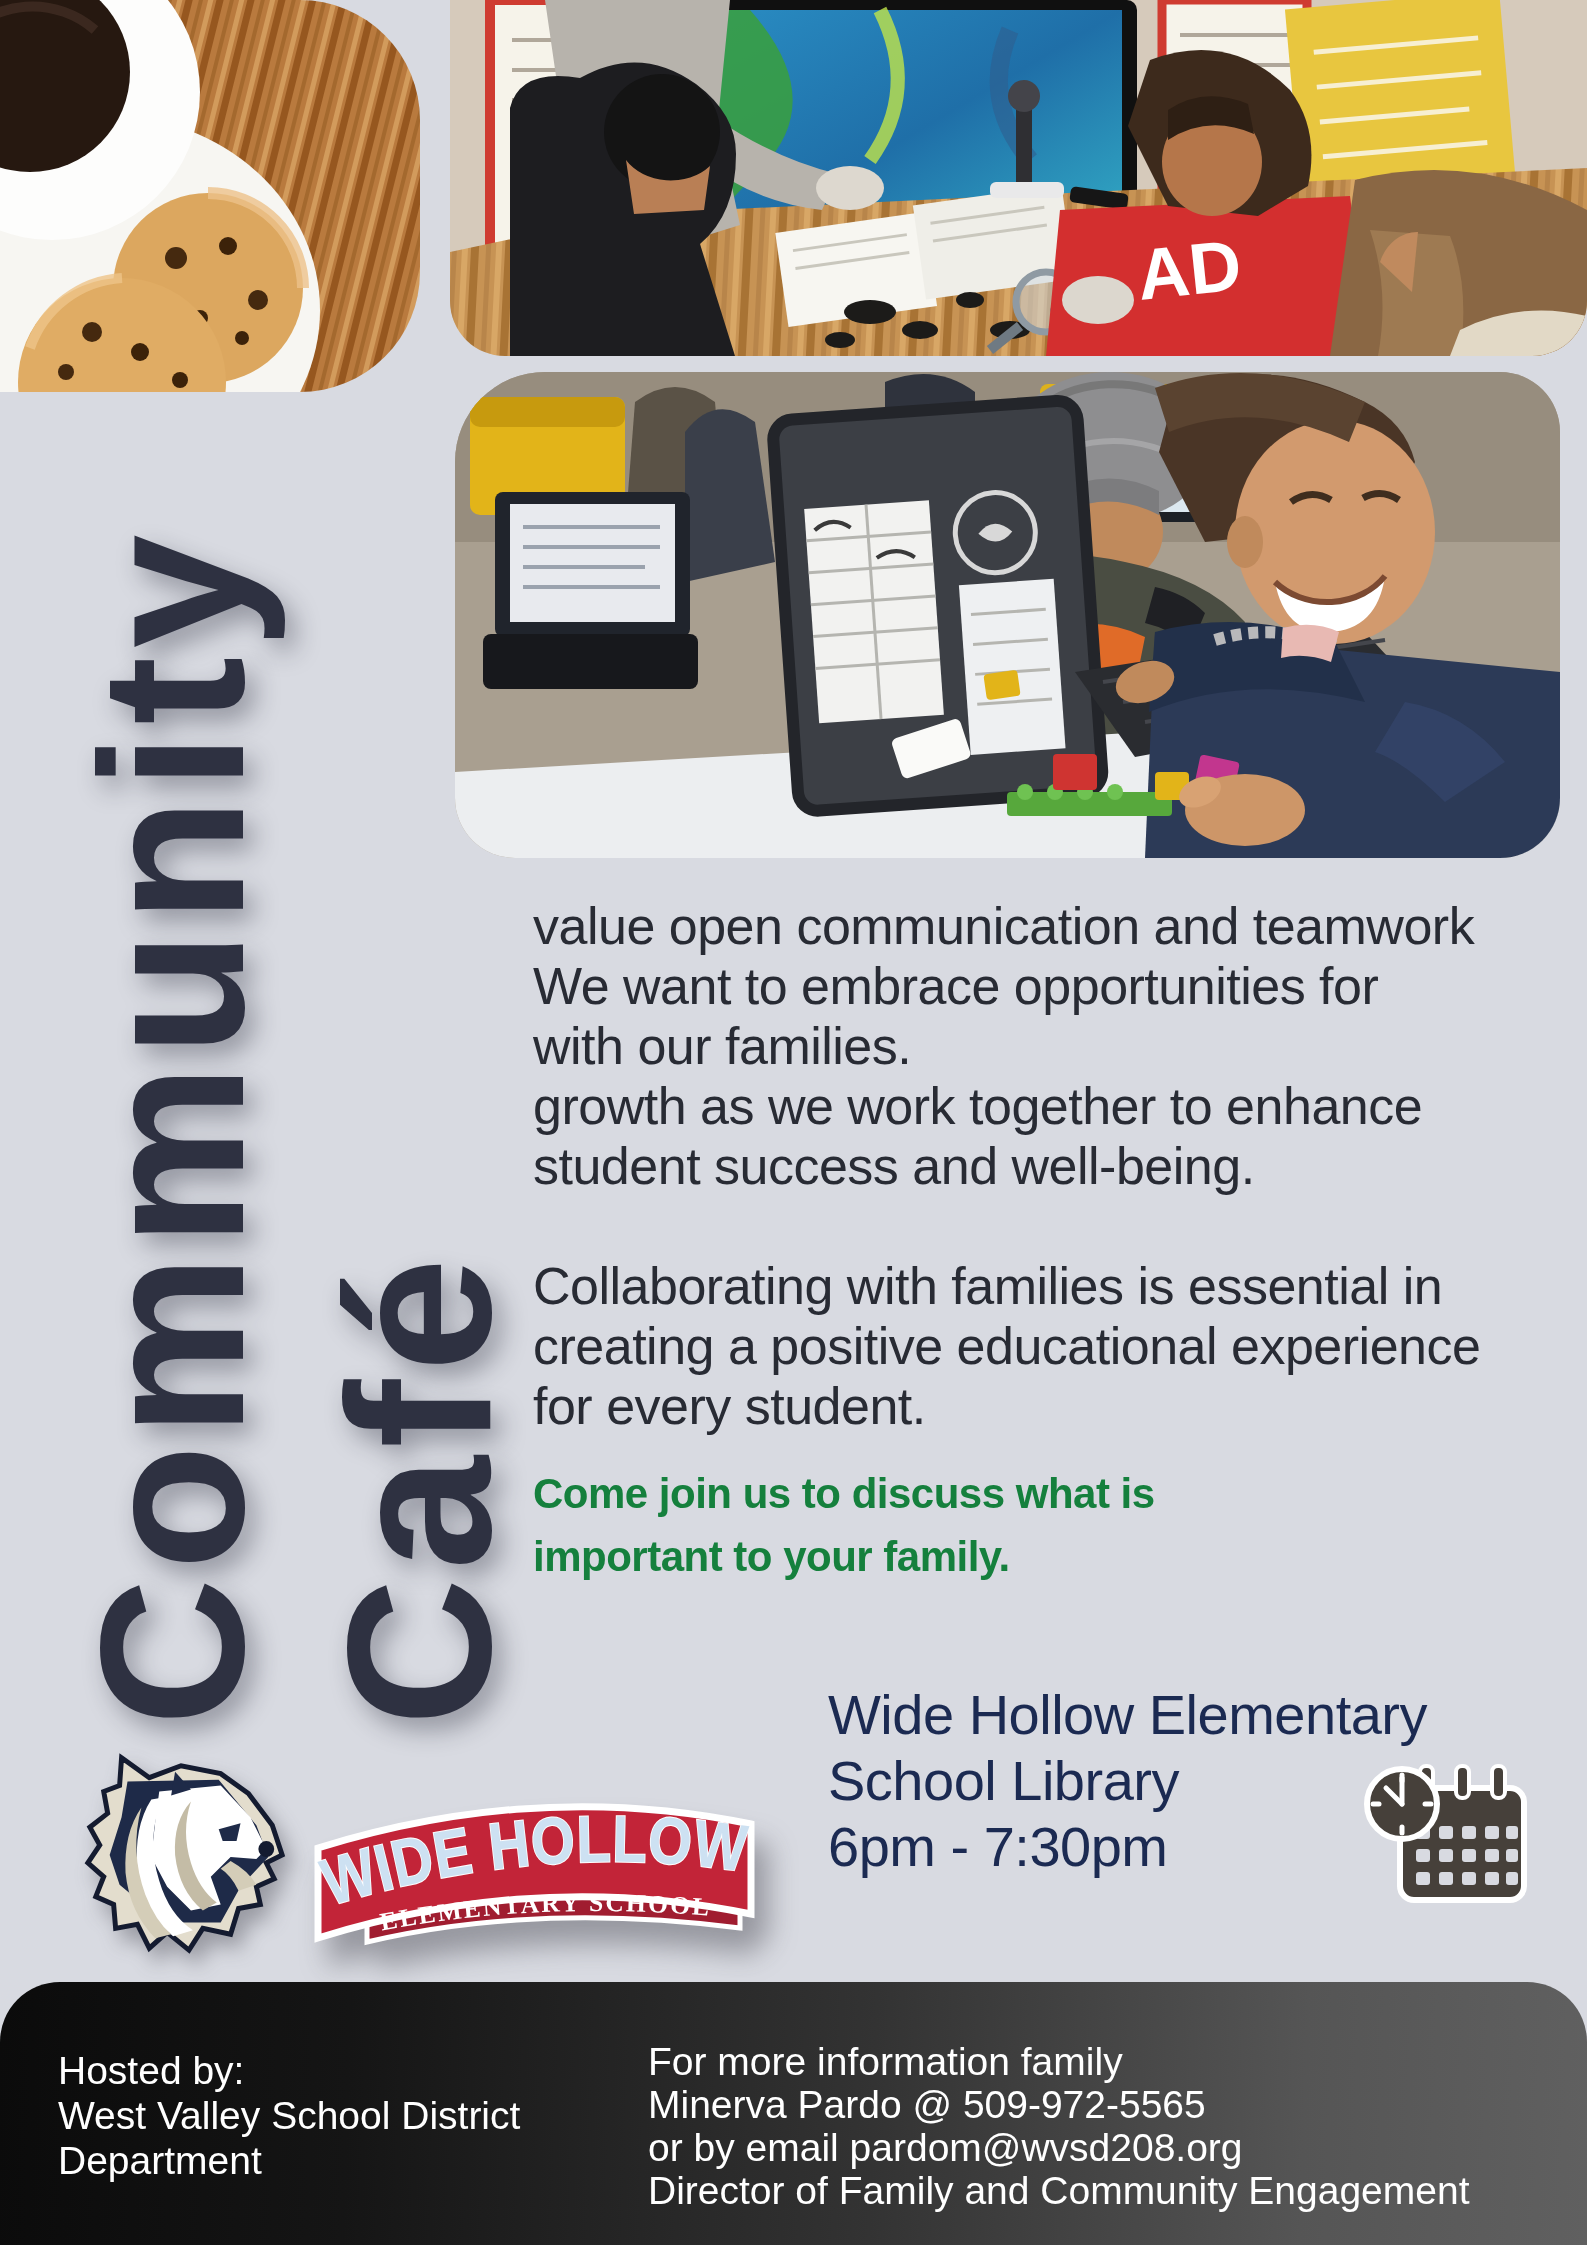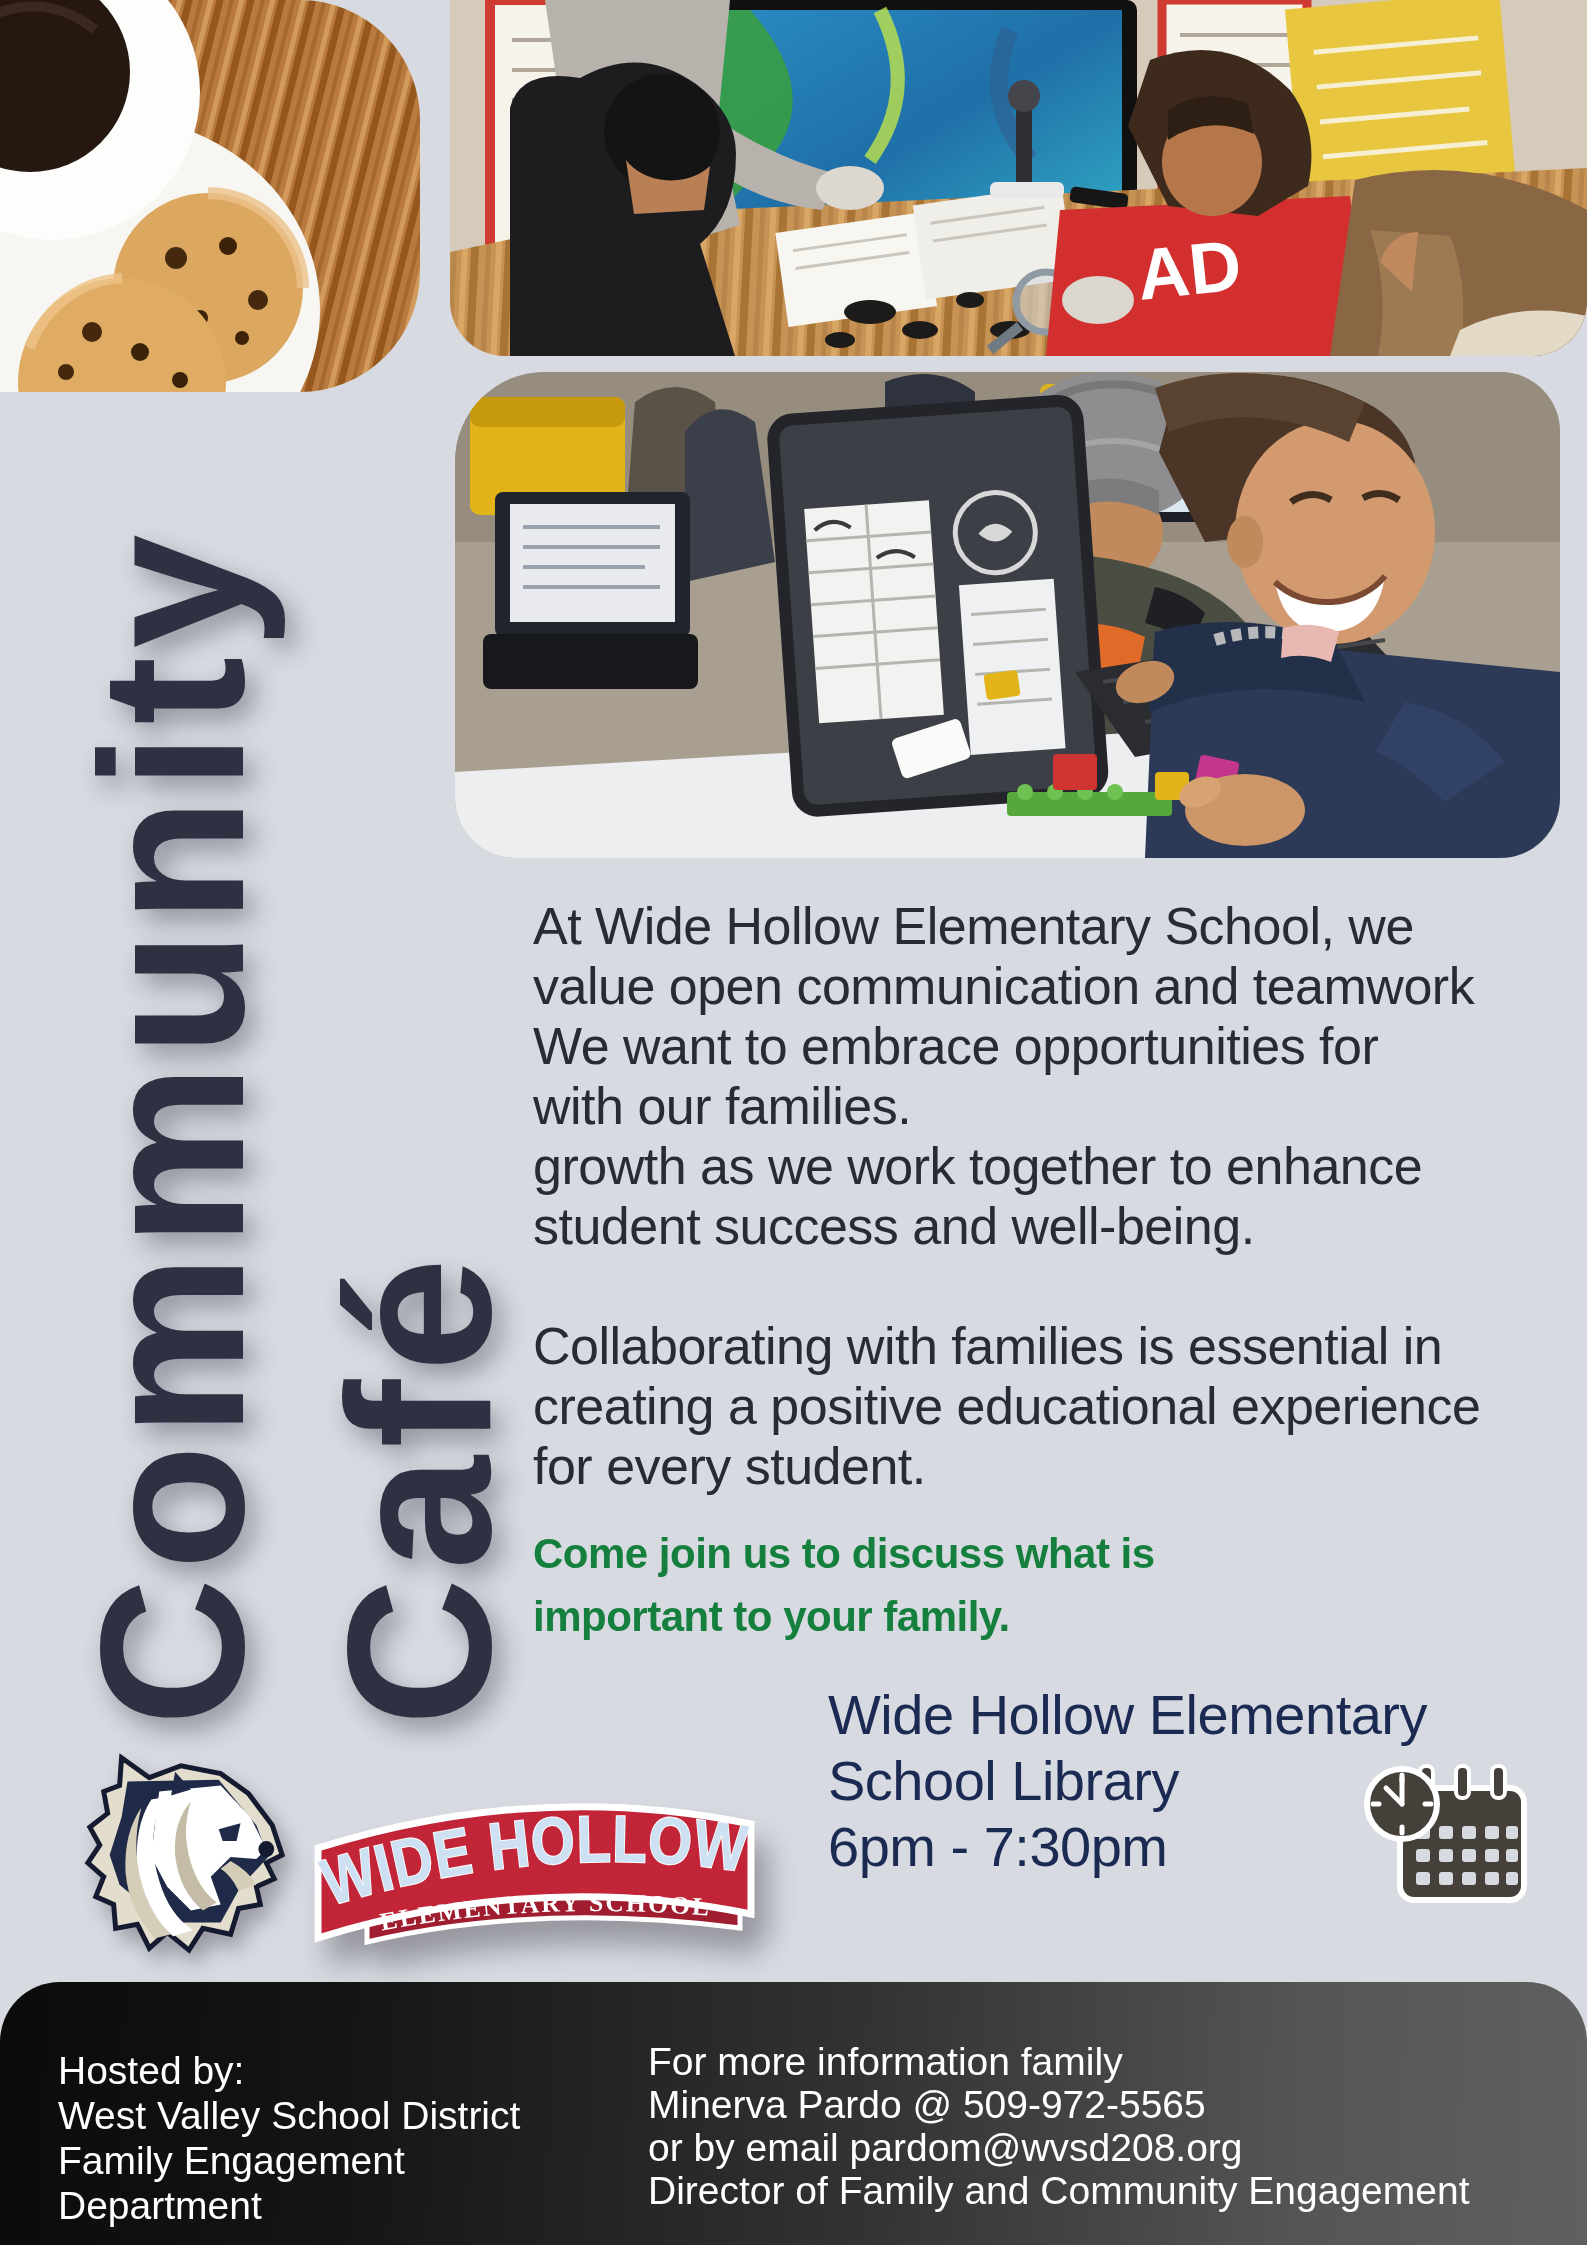--- a/index.html
+++ b/index.html
@@ -271,21 +271,20 @@
   </div>
 
   <div id="vertical-title">
     <div>Community</div>
     <div>Café</div>
   </div>
 
   <div id="copy-block">
     <div class="body-lines" id="intro-lines">
 
-    <div class="line">At Wide Hollow Elementary School, we</div>
         <div class="line">value open communication and teamwork</div>
         <div class="line">We want to embrace opportunities for</div>
         <div class="line">with our families.</div>
         <div class="line">growth as we work together to enhance</div>
         <div class="line">student success and well-being.</div>
       </div>
     <div class="body-lines" id="collab-lines">
 
     <div class="line">Collaborating with families is essential in</div>
         <div class="line">creating a positive educational experience</div>
@@ -370,21 +369,20 @@
           <line x1="65" y1="52" x2="71" y2="52"></line>
       </g>
     </svg>
   </div>
 
   <div id="footer">
     <div id="footer-left">
 
     <div class="line">Hosted by:</div>
         <div class="line">West Valley School District</div>
-        <div class="line">Family Engagement</div>
         <div class="line">Department</div>
       </div>
     <div id="footer-right">
 
     <div class="line">For more information family</div>
         <div class="line">Minerva Pardo @ 509-972-5565</div>
         <div class="line">or by email pardom@wvsd208.org</div>
         <div class="line">Director of Family and Community Engagement</div>
       </div>
   </div>

